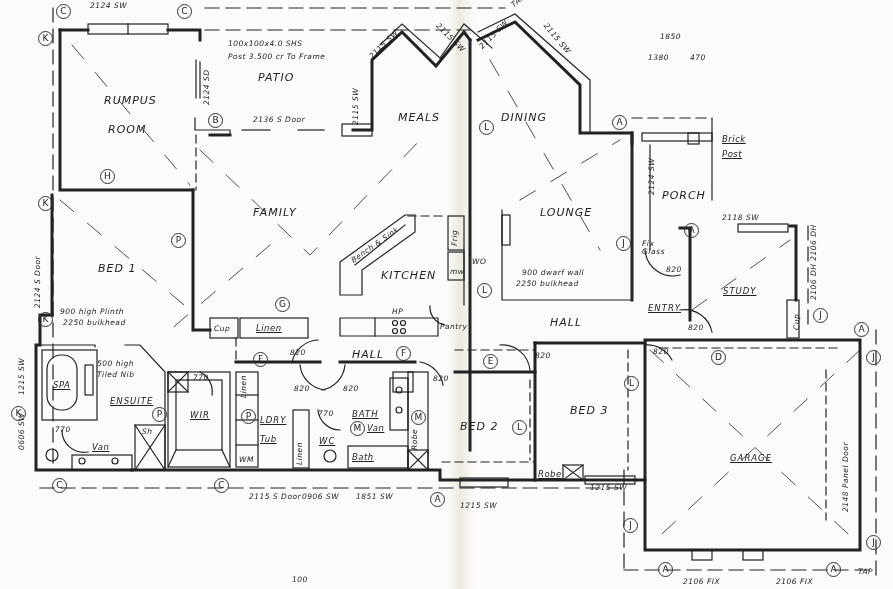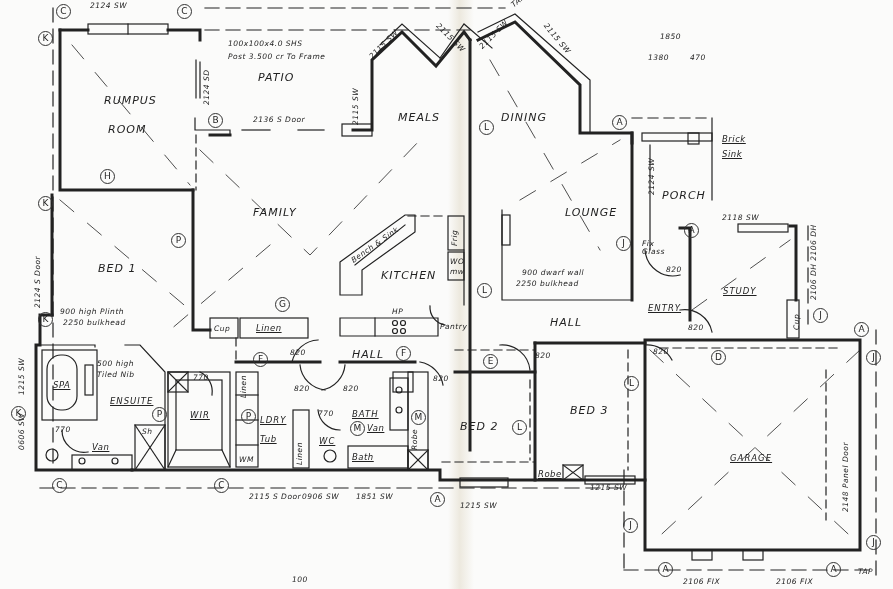--- a/index.html
+++ b/index.html
@@ -191,21 +191,21 @@
   </g>
 </svg>
 
 <div class="lbl room" style="left:104px;top:95px;">RUMPUS</div>
 <div class="lbl room" style="left:108px;top:124px;">ROOM</div>
 <div class="lbl room" style="left:258px;top:72px;">PATIO</div>
 <div class="lbl room" style="left:398px;top:112px;">MEALS</div>
 <div class="lbl room" style="left:501px;top:112px;">DINING</div>
 <div class="lbl room" style="left:253px;top:207px;">FAMILY</div>
 <div class="lbl room" style="left:381px;top:270px;">KITCHEN</div>
-<div class="lbl room" style="left:565px;top:207px;font-style:italic;">LOUNGE</div>
+<div class="lbl room" style="left:540px;top:207px;font-style:italic;">LOUNGE</div>
 <div class="lbl room" style="left:662px;top:190px;">PORCH</div>
 <div class="lbl room" style="left:98px;top:263px;">BED 1</div>
 <div class="lbl room small" style="left:110px;top:397px;">ENSUITE</div>
 <div class="lbl room small" style="left:190px;top:411px;">WIR</div>
 <div class="lbl room small" style="left:260px;top:416px;">LDRY</div>
 <div class="lbl room" style="left:352px;top:349px;">HALL</div>
 <div class="lbl room" style="left:550px;top:317px;">HALL</div>
 <div class="lbl room small" style="left:352px;top:410px;">BATH</div>
 <div class="lbl room small" style="left:319px;top:437px;">WC</div>
 <div class="lbl room" style="left:460px;top:421px;">BED 2</div>
@@ -223,36 +223,36 @@
 <div class="lbl tiny" style="left:239px;top:456px;">WM</div>
 <div class="lbl small" style="left:256px;top:324px;">Linen</div>
 <div class="lbl tiny vert" style="left:240px;top:398px;">Linen</div>
 <div class="lbl tiny vert" style="left:296px;top:465px;">Linen</div>
 <div class="lbl tiny" style="left:214px;top:325px;">Cup</div>
 <div class="lbl tiny vert" style="left:793px;top:330px;">Cup</div>
 <div class="lbl tiny" style="left:440px;top:323px;">Pantry</div>
 <div class="lbl tiny vert" style="left:411px;top:450px;">Robe</div>
 <div class="lbl small" style="left:538px;top:470px;">Robe</div>
 <div class="lbl tiny vert" style="left:451px;top:246px;">Frig</div>
-<div class="lbl tiny" style="left:450px;top:258px;">WO</div>
+<div class="lbl tiny" style="left:472px;top:258px;">WO</div>
 <div class="lbl tiny" style="left:450px;top:268px;">mw</div>
 <div class="lbl tiny" style="left:392px;top:308px;">HP</div>
 <div class="lbl tiny" style="left:350px;top:258px;transform:rotate(-35deg);transform-origin:left top;">Bench &amp; Sink</div>
 
 <div class="lbl tiny" style="left:228px;top:40px;">100x100x4.0 SHS</div>
 <div class="lbl tiny" style="left:228px;top:53px;">Post 3.500 cr To Frame</div>
 <div class="lbl tiny" style="left:60px;top:308px;">900 high Plinth</div>
 <div class="lbl tiny" style="left:63px;top:319px;">2250 bulkhead</div>
 <div class="lbl tiny" style="left:97px;top:360px;">500 high</div>
 <div class="lbl tiny" style="left:97px;top:371px;">Tiled Nib</div>
 <div class="lbl tiny" style="left:522px;top:269px;">900 dwarf wall</div>
 <div class="lbl tiny" style="left:516px;top:280px;">2250 bulkhead</div>
 <div class="lbl tiny" style="left:642px;top:240px;width:30px;white-space:normal;">Fix Glass</div>
 <div class="lbl small" style="left:722px;top:135px;">Brick</div>
-<div class="lbl small" style="left:722px;top:150px;">Sink</div>
+<div class="lbl small" style="left:722px;top:150px;">Post</div>
 <div class="lbl tiny" style="left:510px;top:3px;transform:rotate(-40deg);transform-origin:left top;">TAP</div>
 <div class="lbl tiny" style="left:858px;top:568px;">TAP</div>
 
 <div class="lbl tiny" style="left:90px;top:2px;">2124 SW</div>
 <div class="lbl tiny vert" style="left:203px;top:105px;">2124 SD</div>
 <div class="lbl tiny" style="left:253px;top:116px;">2136 S Door</div>
 <div class="lbl tiny vert" style="left:352px;top:125px;">2115 SW</div>
 <div class="lbl tiny" style="left:368px;top:55px;transform:rotate(-45deg);transform-origin:left top;">2115 SW</div>
 <div class="lbl tiny" style="left:440px;top:22px;transform:rotate(45deg);transform-origin:left top;">2115 SW</div>
 <div class="lbl tiny" style="left:478px;top:45px;transform:rotate(-45deg);transform-origin:left top;">2115 SW</div>

